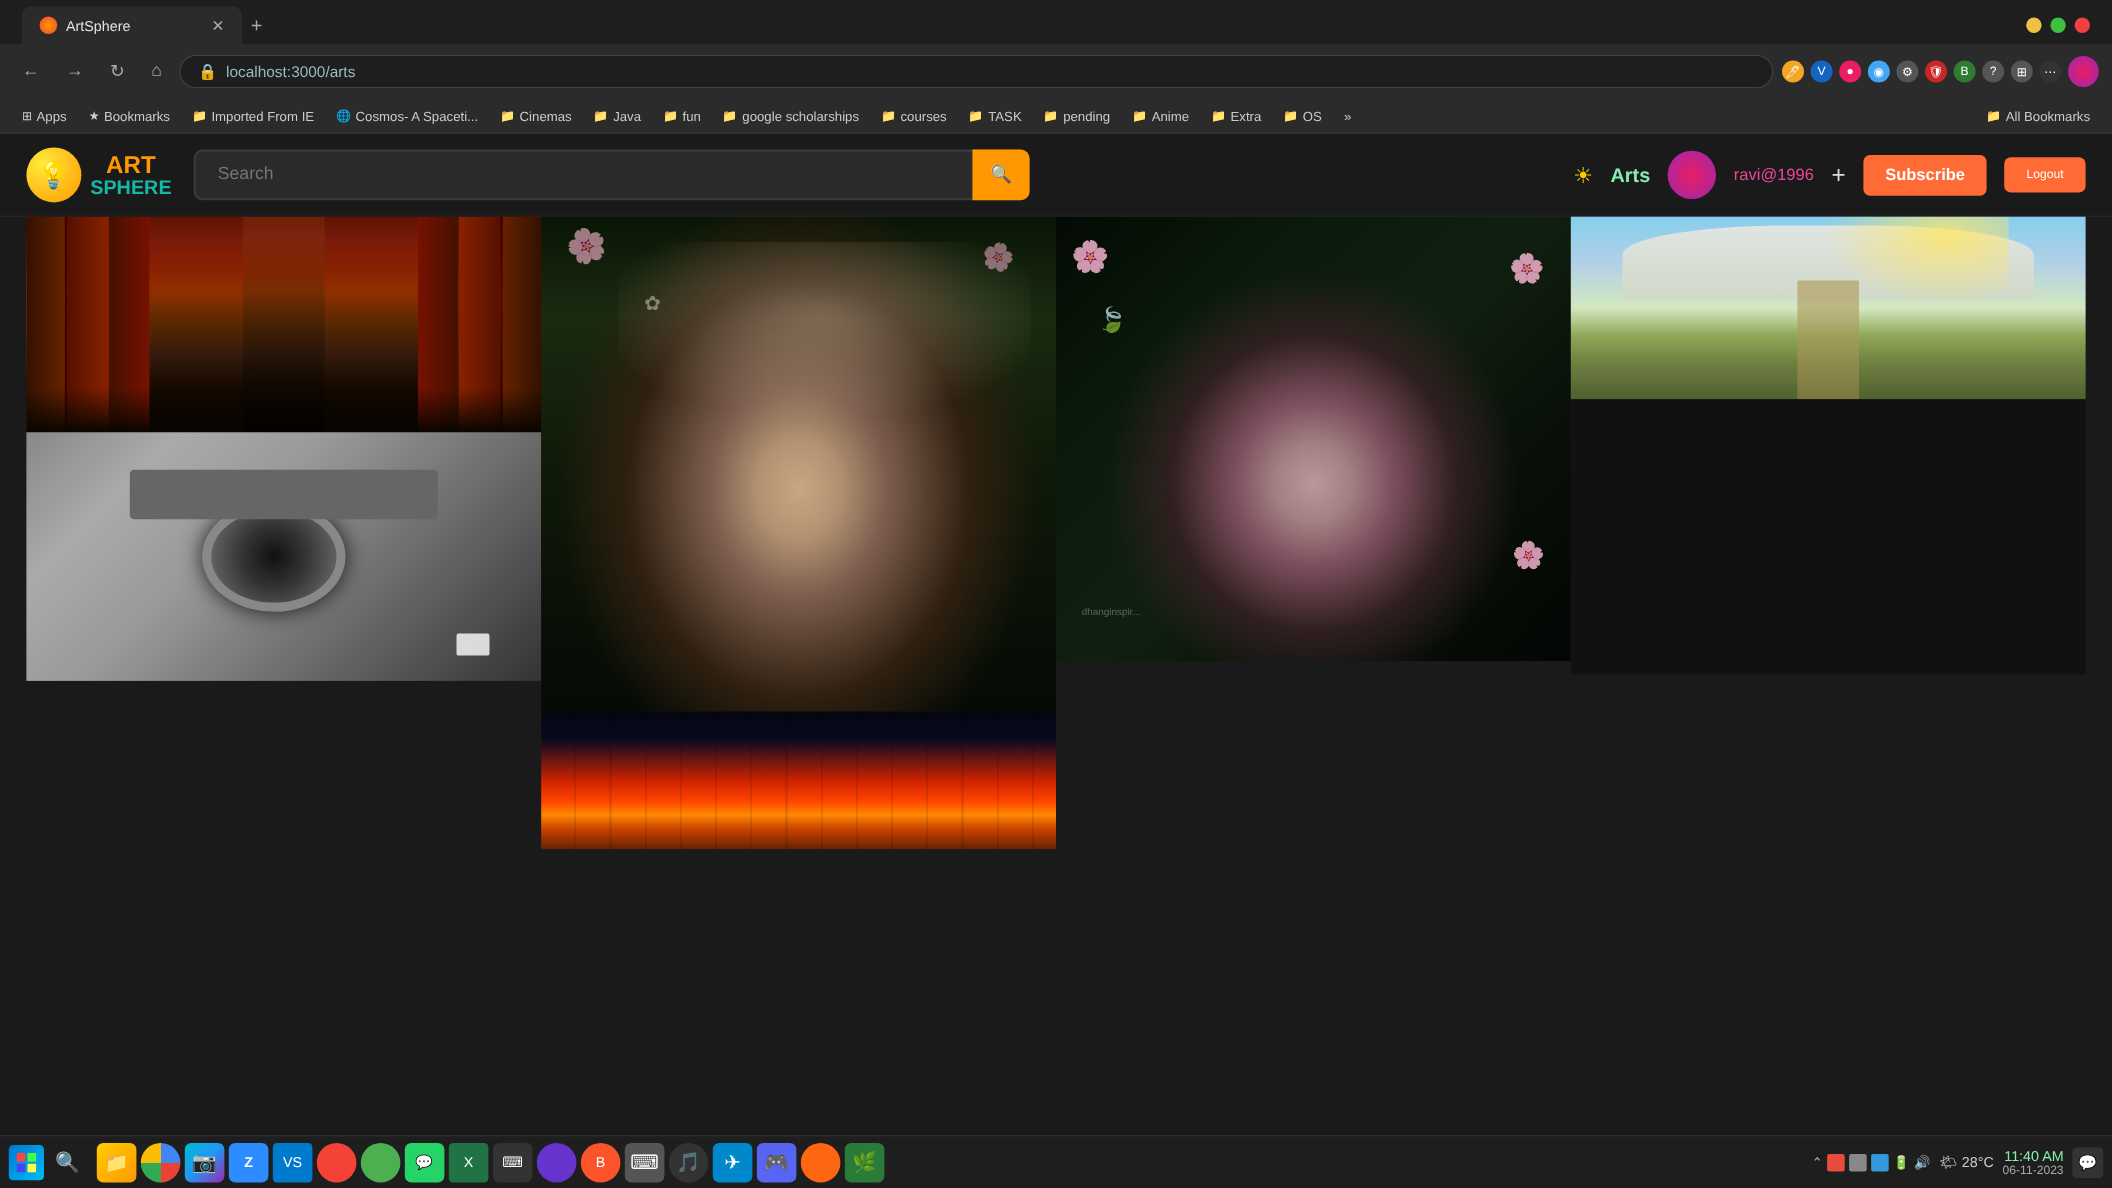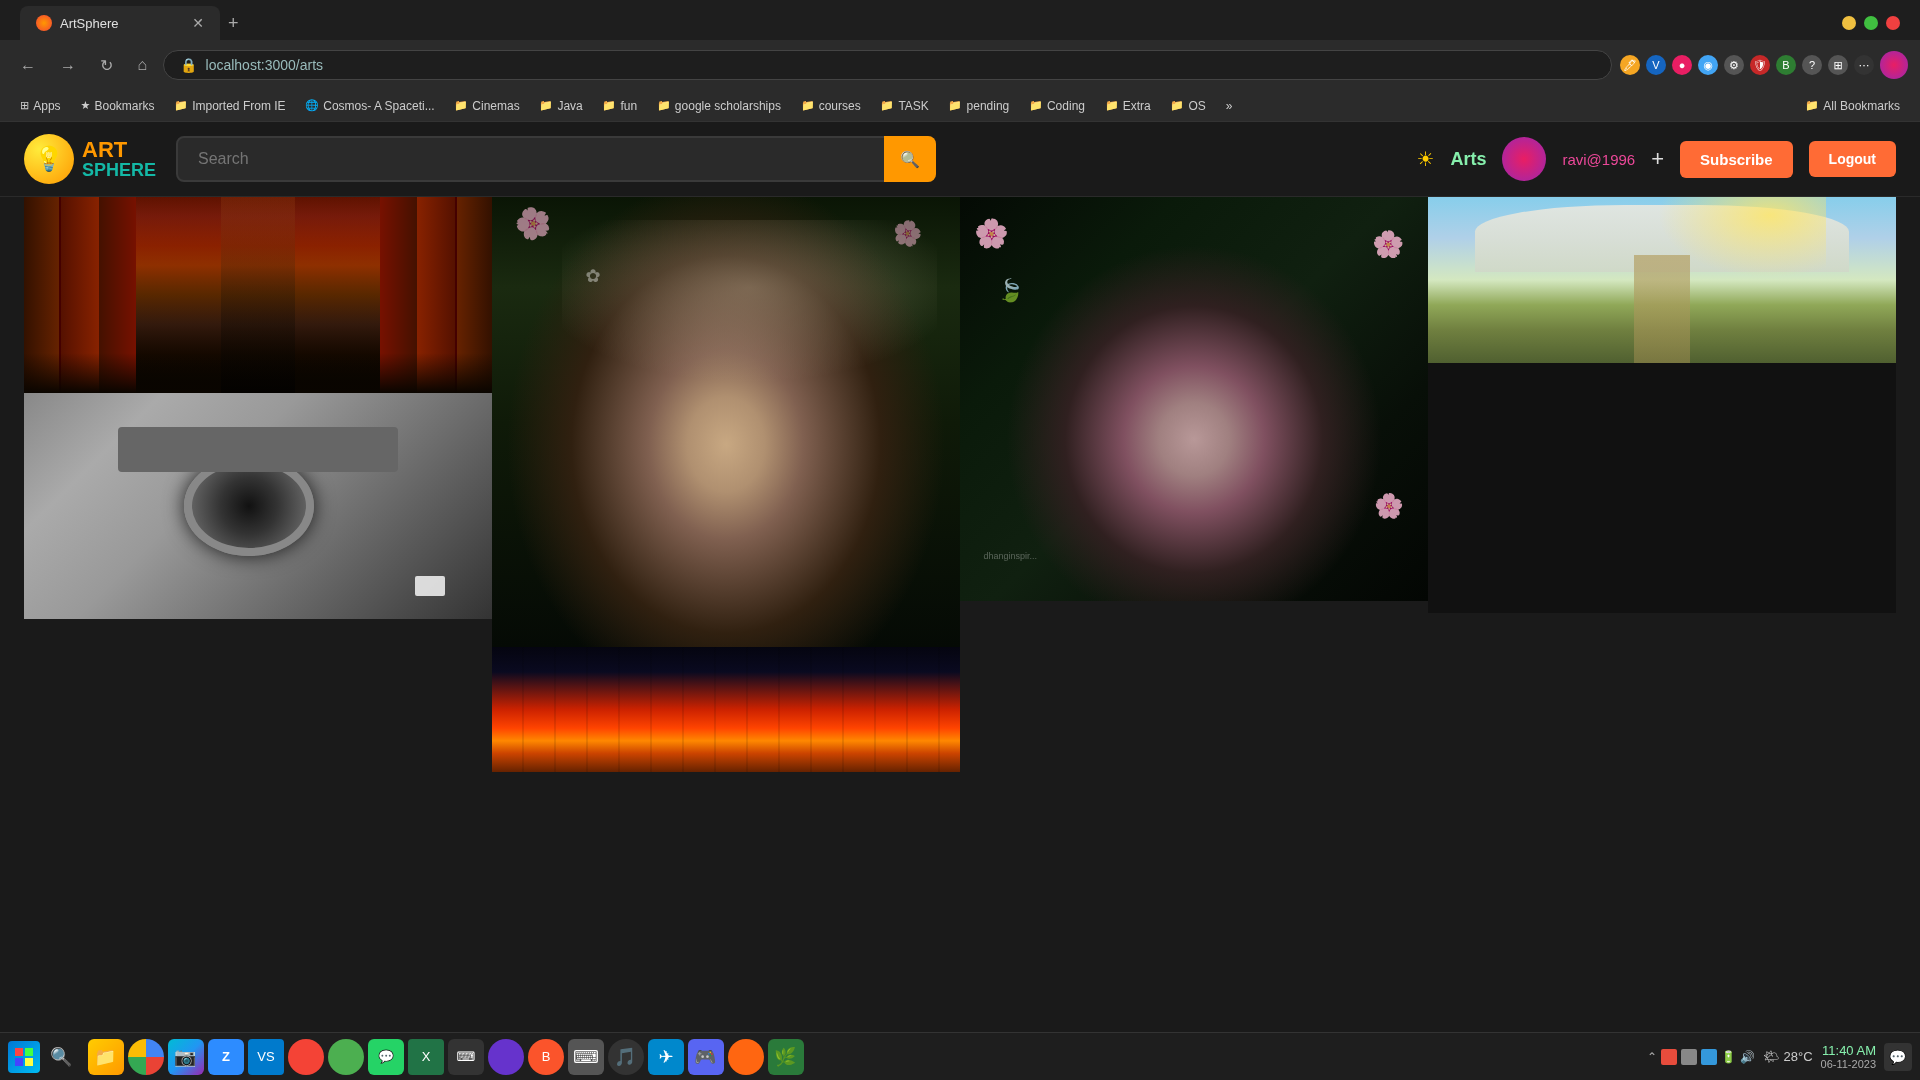--- a/index.html
+++ b/index.html
@@ -31,36 +31,36 @@
     .bm-item { display: flex; align-items: center; gap: 4px; padding: 2px 8px; border-radius: 4px; cursor: pointer; white-space: nowrap; color: #ccc; }
     .bm-icon { font-size: 11px; }
 
     
     .app-container { background: #1a1a1a; padding: 0; }
 
     
     .app-header { display: flex; align-items: center; padding: 12px 24px; background: #1a1a1a; gap: 20px; border-bottom: 1px solid #2a2a2a; }
     .logo { display: flex; align-items: center; gap: 8px; }
     .logo-icon { width: 50px; height: 50px; background: radial-gradient(circle at 30% 30%, #ffeb3b, #ff9800); border-radius: 50%; display: flex; align-items: center; justify-content: center; font-size: 24px; }
-    .logo-text { display: flex; flex-direction: column; line-height: 1; }
+    .logo-text { display: flex; flex-direction: column; line-height: 1; text-align: center; }
     .logo-art { color: #ff9800; font-weight: bold; font-size: 22px; }
     .logo-sphere { color: #14b8a6; font-weight: bold; font-size: 18px; }
 
     .search-bar-container { flex: 1; max-width: 760px; position: relative; }
     .search-bar { width: 100%; background: #2a2a2a; border: 2px solid #3a3a3a; border-radius: 8px; padding: 12px 50px 12px 20px; color: #ddd; font-size: 16px; outline: none; }
     .search-btn { position: absolute; right: 0; top: 0; bottom: 0; background: #ff9800; border: none; border-radius: 0 8px 8px 0; padding: 0 16px; cursor: pointer; color: white; font-size: 16px; }
 
     .header-right { display: flex; align-items: center; gap: 16px; margin-left: auto; }
     .theme-toggle { font-size: 20px; cursor: pointer; color: #ffcc00; }
     .arts-label { color: #86efac; font-size: 18px; font-weight: 600; }
     .avatar { width: 44px; height: 44px; background: radial-gradient(circle, #e91e63, #9c27b0); border-radius: 50%; }
     .username { color: #ec4899; font-size: 15px; }
     .add-btn { background: none; border: none; color: #ddd; font-size: 22px; cursor: pointer; }
     .subscribe-btn { background: #ff6b35; border: none; border-radius: 6px; color: white; padding: 10px 20px; font-size: 15px; font-weight: 600; cursor: pointer; }
-    .logout-btn { background: #ff6b35; border: none; border-radius: 6px; color: white; padding: 10px 20px; font-size: 14px; font-weight: 700; cursor: pointer; }
+    .logout-btn { background: #ff6b35; border: none; border-radius: 6px; color: white; padding: 10px 20px; font-size: 11px; font-weight: 400; cursor: pointer; }
 
     
     .category-tabs { display: flex; gap: 12px; padding: 16px 24px; background: #1a1a1a; flex-wrap: wrap; }
     .cat-tab { background: #2a2a2a; border: 2px solid #3a3a3a; border-radius: 8px; padding: 10px 28px; color: #ddd; font-size: 15px; font-weight: 600; cursor: pointer; white-space: nowrap; }
     .cat-tab.active { background: #1a2a1a; border-color: #4caf50; color: #4caf50; }
     .img-cell { overflow: hidden; position: relative; }
 
     .grid-layout { display: flex; gap: 0; padding: 0 24px; }
     .grid-col { flex: 1; display: flex; flex-direction: column; }
 
@@ -173,21 +173,21 @@
     <div class="bm-item">
       <span class="bm-icon">📁</span>
       <span>TASK</span>
     </div>
     <div class="bm-item">
       <span class="bm-icon">📁</span>
       <span>pending</span>
     </div>
     <div class="bm-item">
       <span class="bm-icon">📁</span>
-      <span>Coding</span>
+      <span>Anime</span>
     </div>
     <div class="bm-item">
       <span class="bm-icon">📁</span>
       <span>Extra</span>
     </div>
     <div class="bm-item">
       <span class="bm-icon">📁</span>
       <span>OS</span>
     </div>
     <div class="bm-item">

